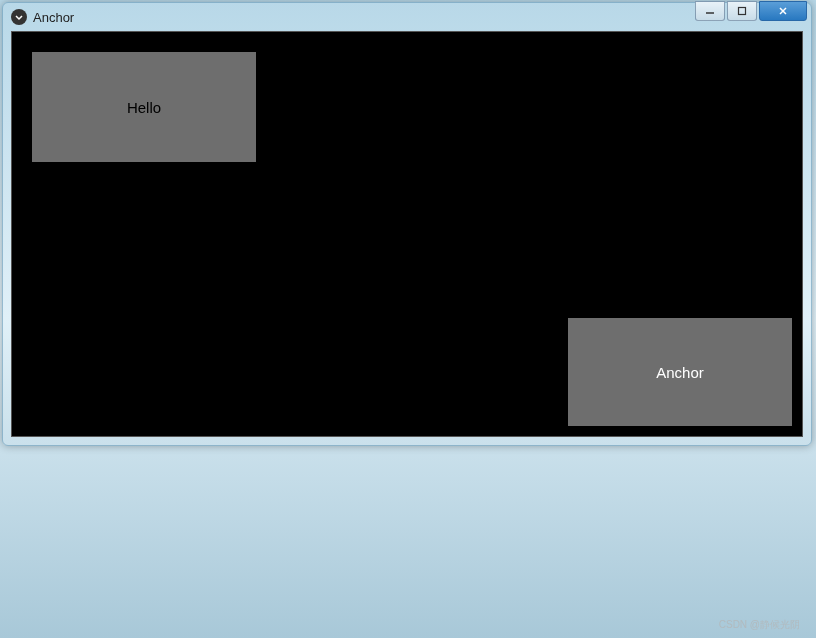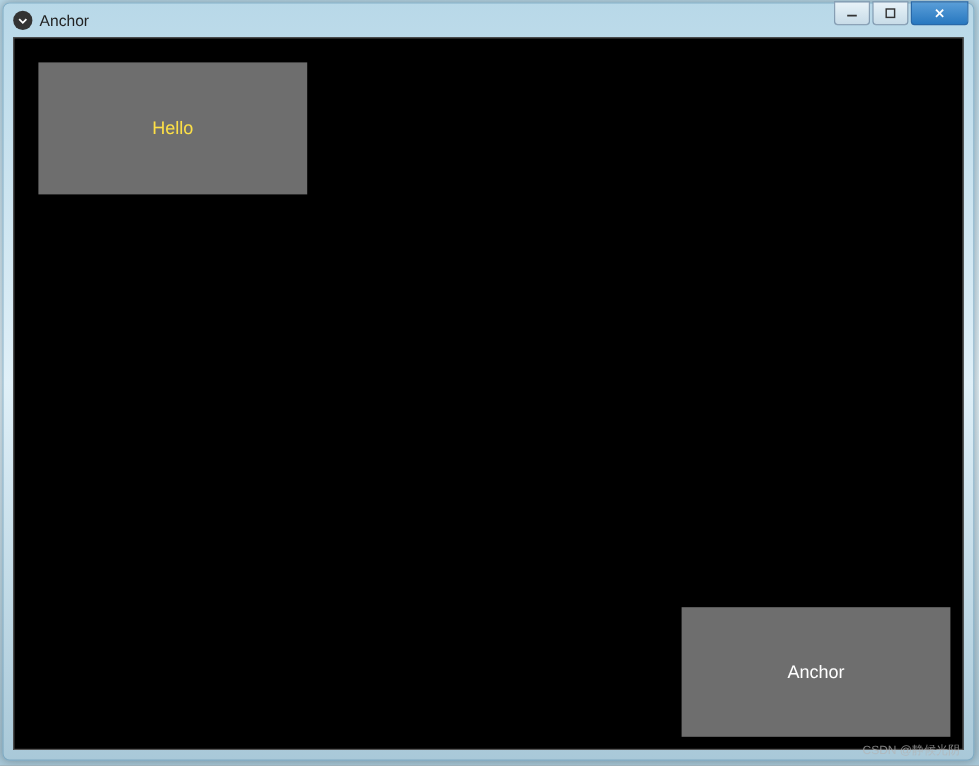--- a/index.html
+++ b/index.html
@@ -13,21 +13,21 @@
       background: linear-gradient(to bottom, #b8d8e8 0%, #e0f0f8 50%, #a8c8d8 100%);
       font-family: "Segoe UI", Tahoma, sans-serif;
       position: relative;
       overflow: hidden;
     }
     .window {
       position: absolute;
       top: 2px;
       left: 2px;
       width: 810px;
-      height: 632px;
+      height: 444px;
       background: transparent;
       border: 1px solid rgba(100, 150, 180, 0.6);
       border-radius: 6px;
       box-shadow: 0 0 8px rgba(0,0,0,0.3);
     }
     .titlebar {
       height: 28px;
       display: flex;
       align-items: center;
       padding: 0 4px 0 8px;
@@ -91,21 +91,21 @@
       background: #000;
       border: 1px solid #555;
     }
     .hello-btn {
       position: absolute;
       top: 20px;
       left: 20px;
       width: 224px;
       height: 110px;
       background: #6e6e6e;
-      color: #fde047;
+      color: #000000;
       font-size: 15px;
       display: flex;
       align-items: center;
       justify-content: center;
       border: none;
       font-family: inherit;
     }
     .anchor-btn {
       position: absolute;
       bottom: 10px;

